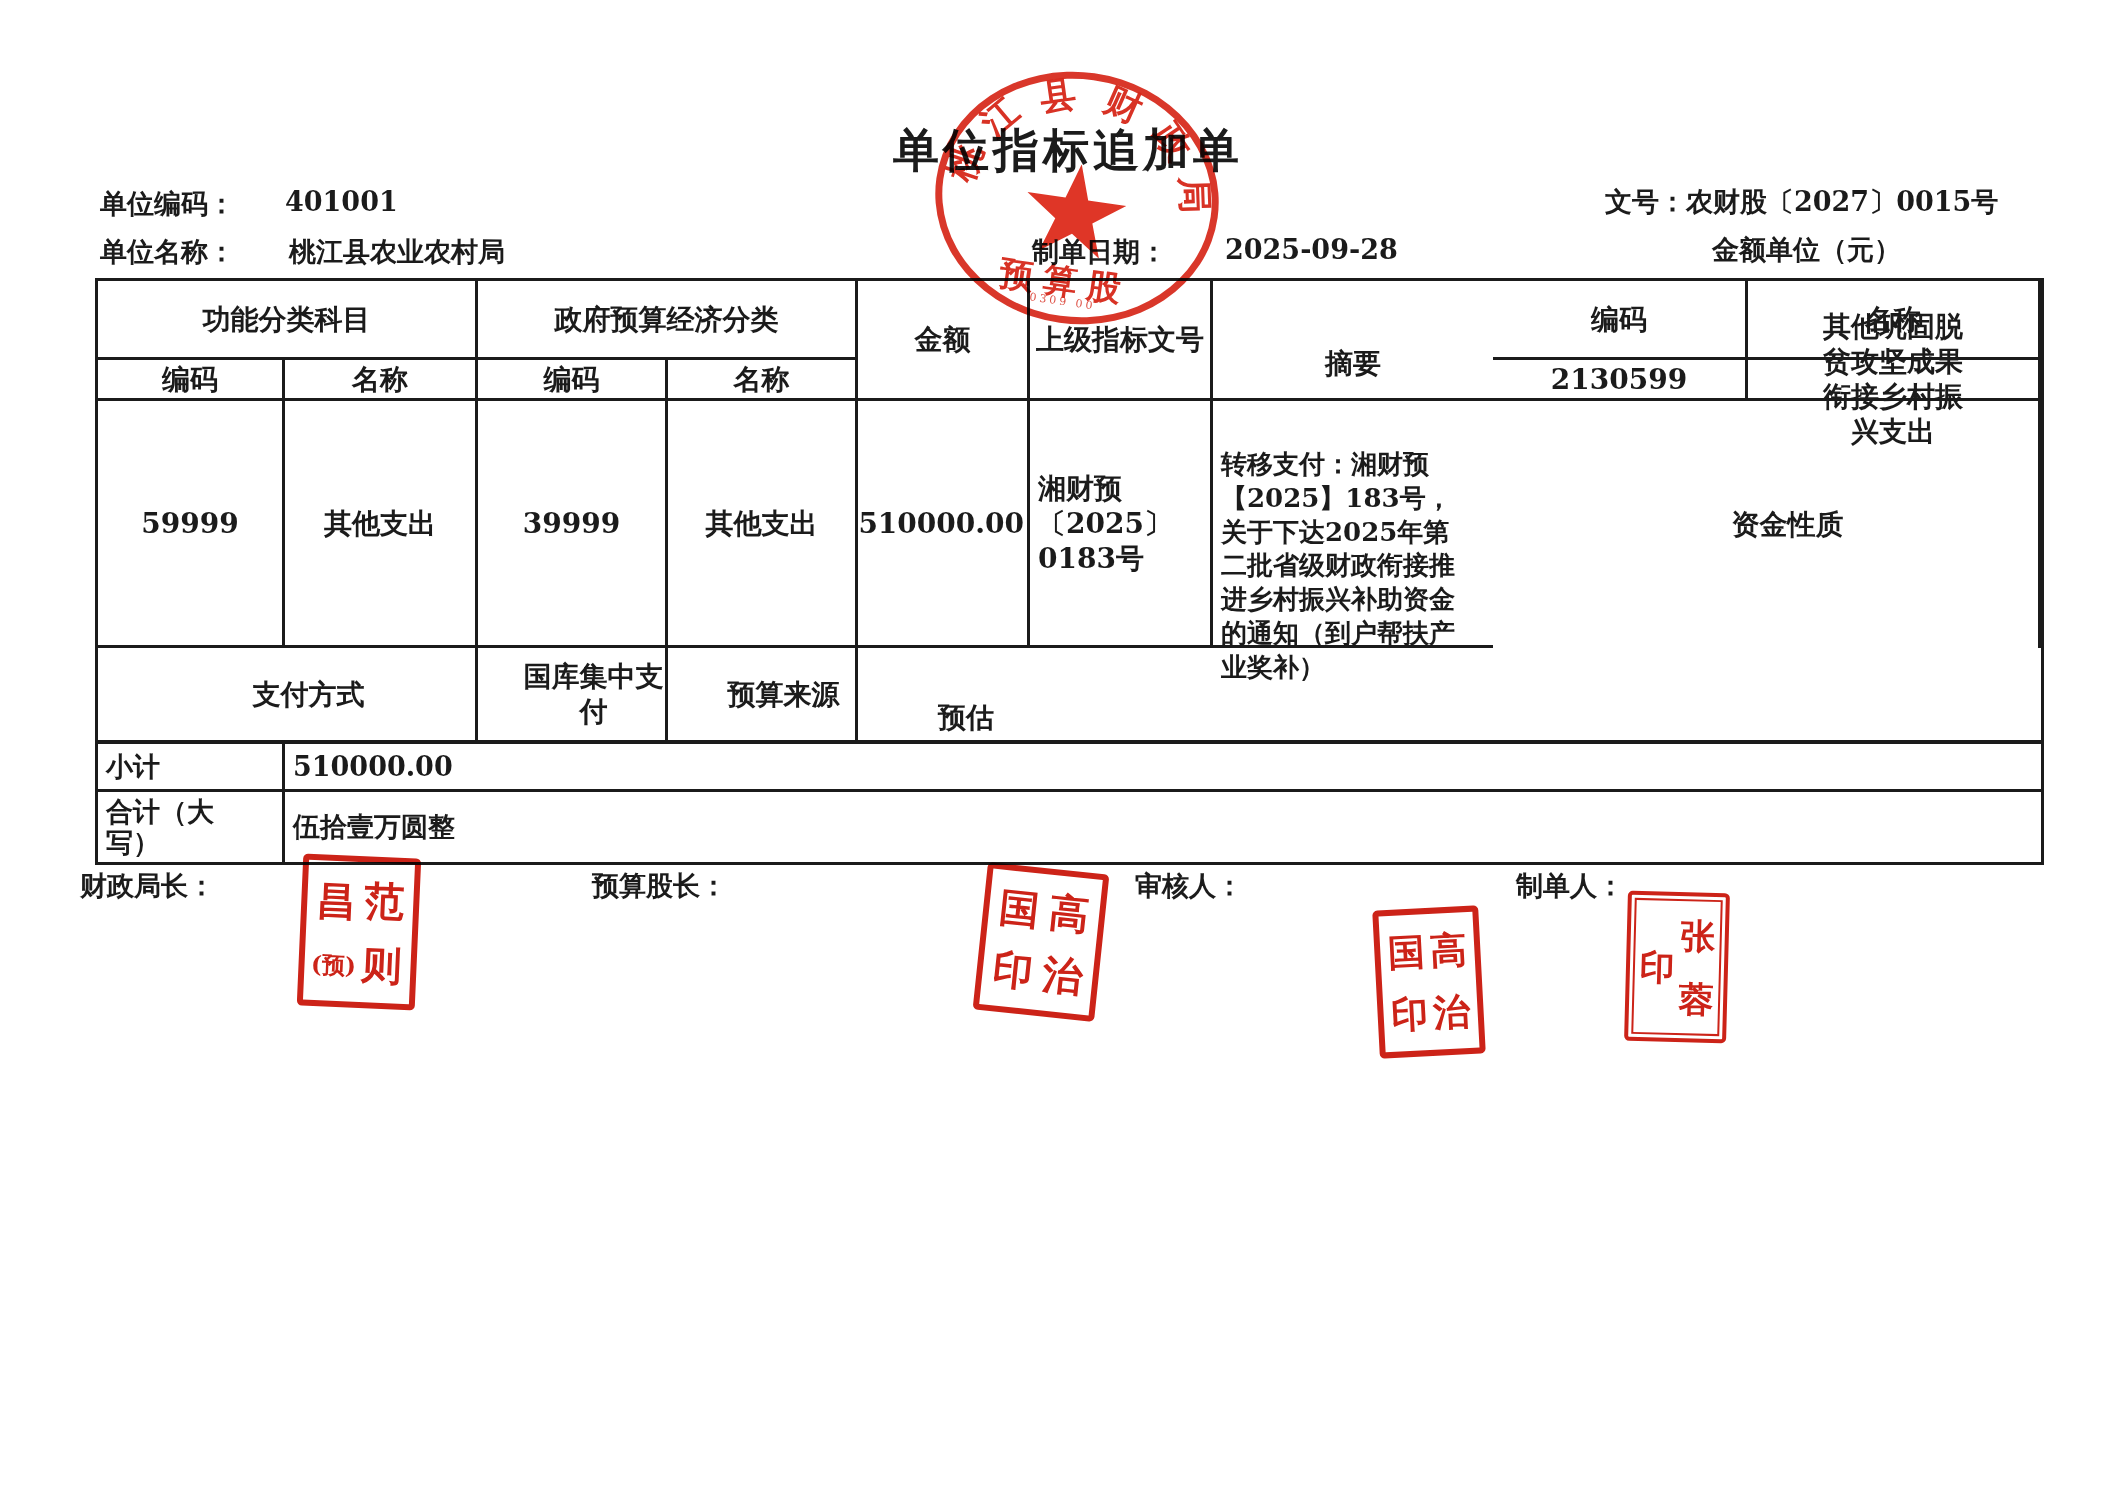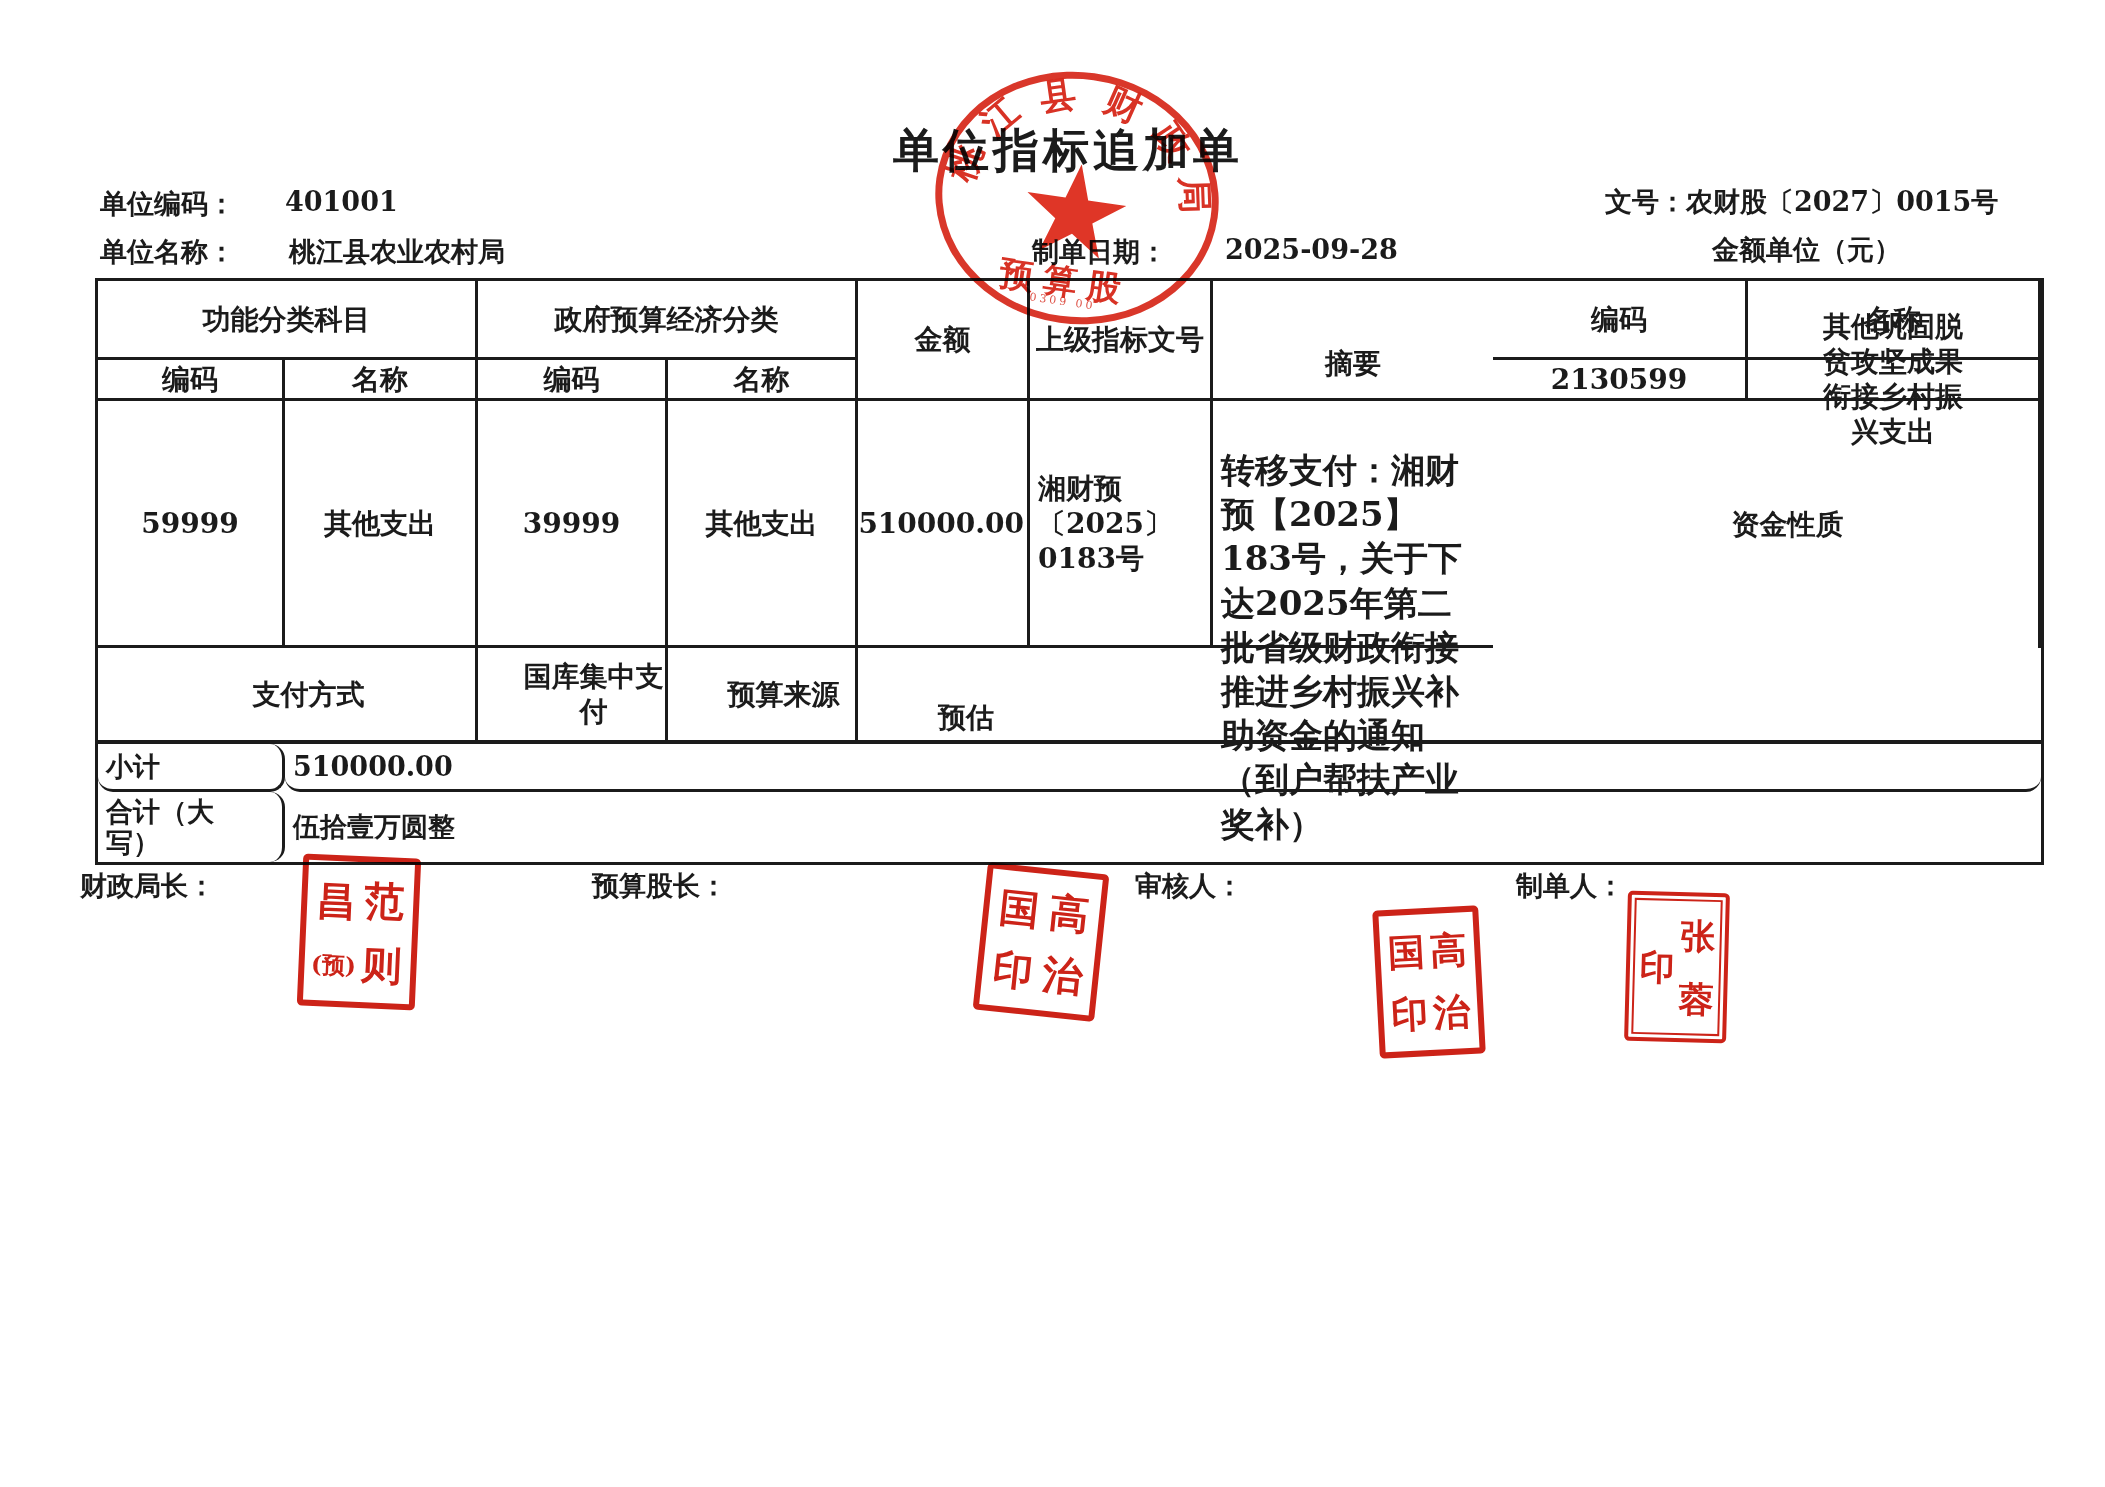--- a/index.html
+++ b/index.html
@@ -29,35 +29,35 @@
     font-size:28px;font-weight:700;text-align:center;line-height:1.25;
   }
   #tbl .sp2{grid-column:span 2;}
   #tbl .rs2{grid-row:span 2;}
   #tbl .no-r{border-right:none;margin-top:47px;}
   #tbl .no-b{border-bottom:none;padding-left:44px;}
   #tbl .amount{justify-content:flex-end;padding-right:3px;font-size:28px;}
   #tbl .leftcell{justify-content:flex-start;text-align:left;padding:4px 8px;}
   #tbl .summary{
     align-items:flex-start;justify-content:flex-start;text-align:left;
-    padding:0 8px;font-size:34px;line-height:1.3;
+    padding:0 8px;font-size:26px;line-height:1.3;
   }
   #tbl .summary .inner{width:250px;}
   #tbl .namewrap{width:142px;}
 
   
   #tbl2{
     left:95px;top:740px;width:1949px;box-sizing:border-box;
     display:grid;grid-template-columns:187px 1fr;grid-template-rows:48px 70px;
     border:3px solid #1b1b1b;border-top:4px solid #1b1b1b;
   }
   #tbl2 .c{
     box-sizing:border-box;border-right:3px solid #1b1b1b;border-bottom:3px solid #1b1b1b;
     display:flex;align-items:center;justify-content:flex-start;
-    font-size:27px;font-weight:700;padding:2px 8px;line-height:1.15;border-radius:15px;
+    font-size:27px;font-weight:700;padding:2px 8px;line-height:1.15;
   }
   #tbl2 .no-r{border-right:none;}
   #tbl2 .no-b{border-bottom:none;}
   #tbl2 .wrapLbl{width:120px;white-space:normal;}
 
   
   .stamp{mix-blend-mode:multiply;}
   #roundStamp{
     left:935px;top:72px;width:284px;height:252px;
     transform:rotate(8deg);color:#d6281a;

